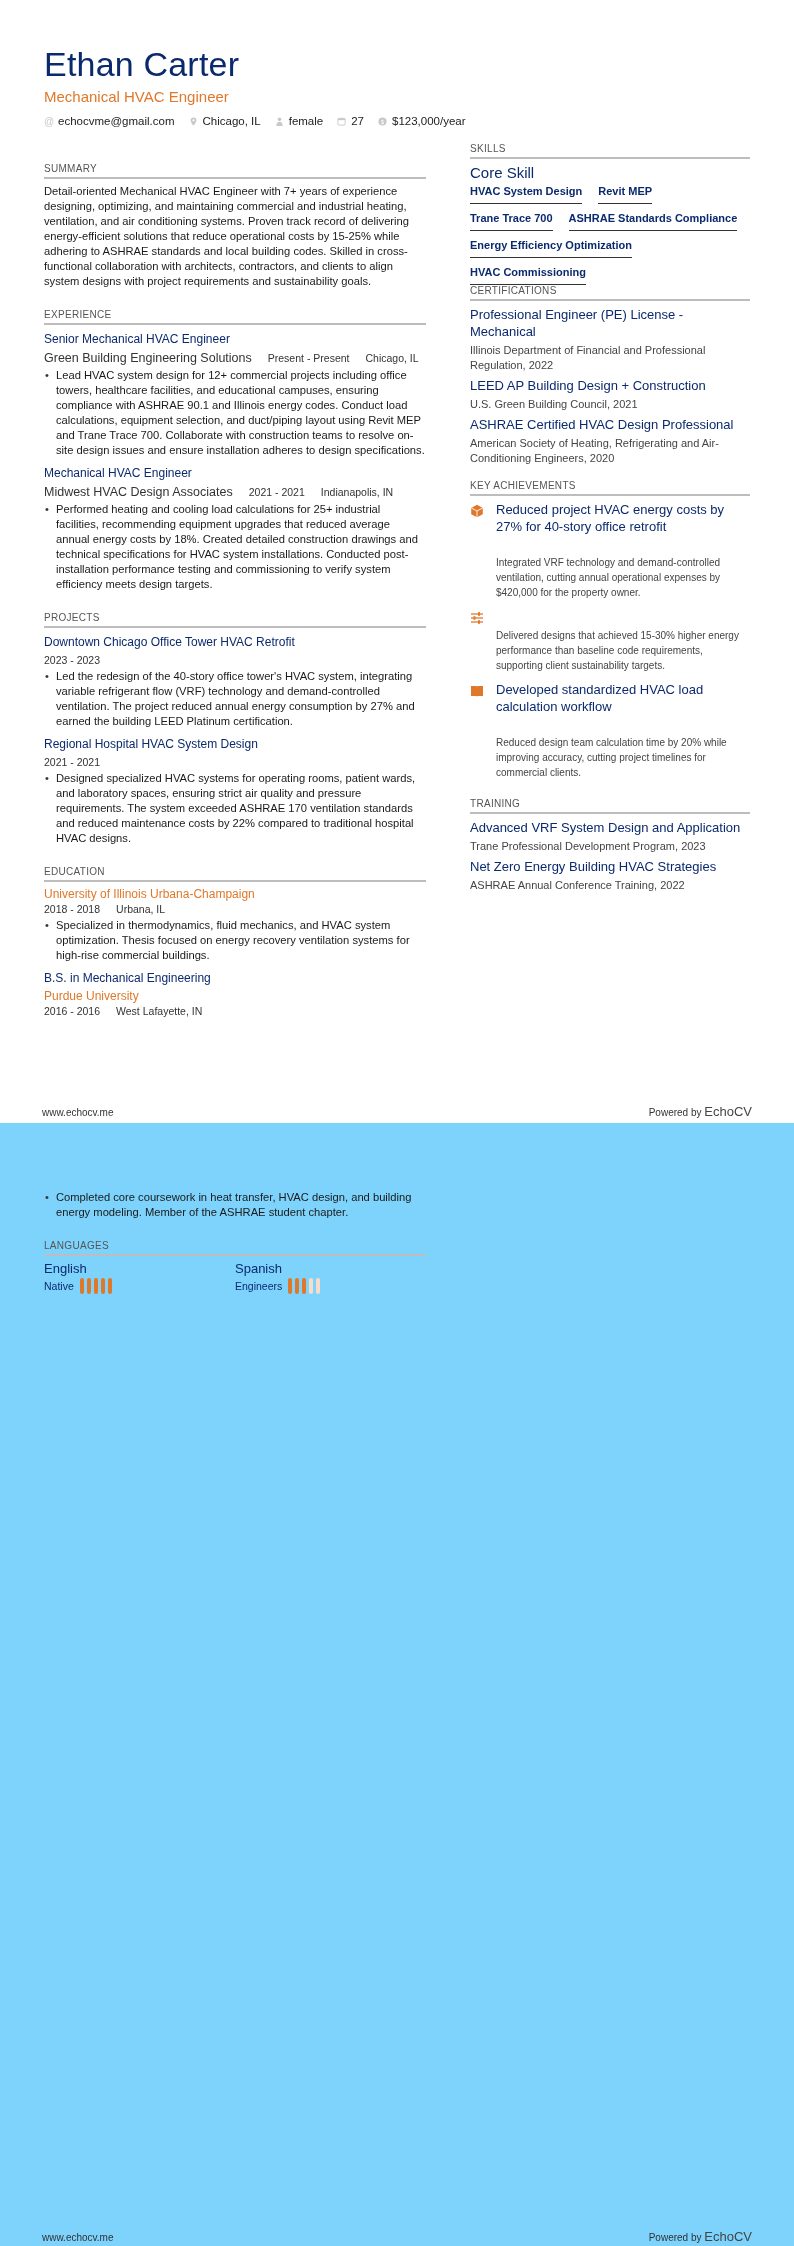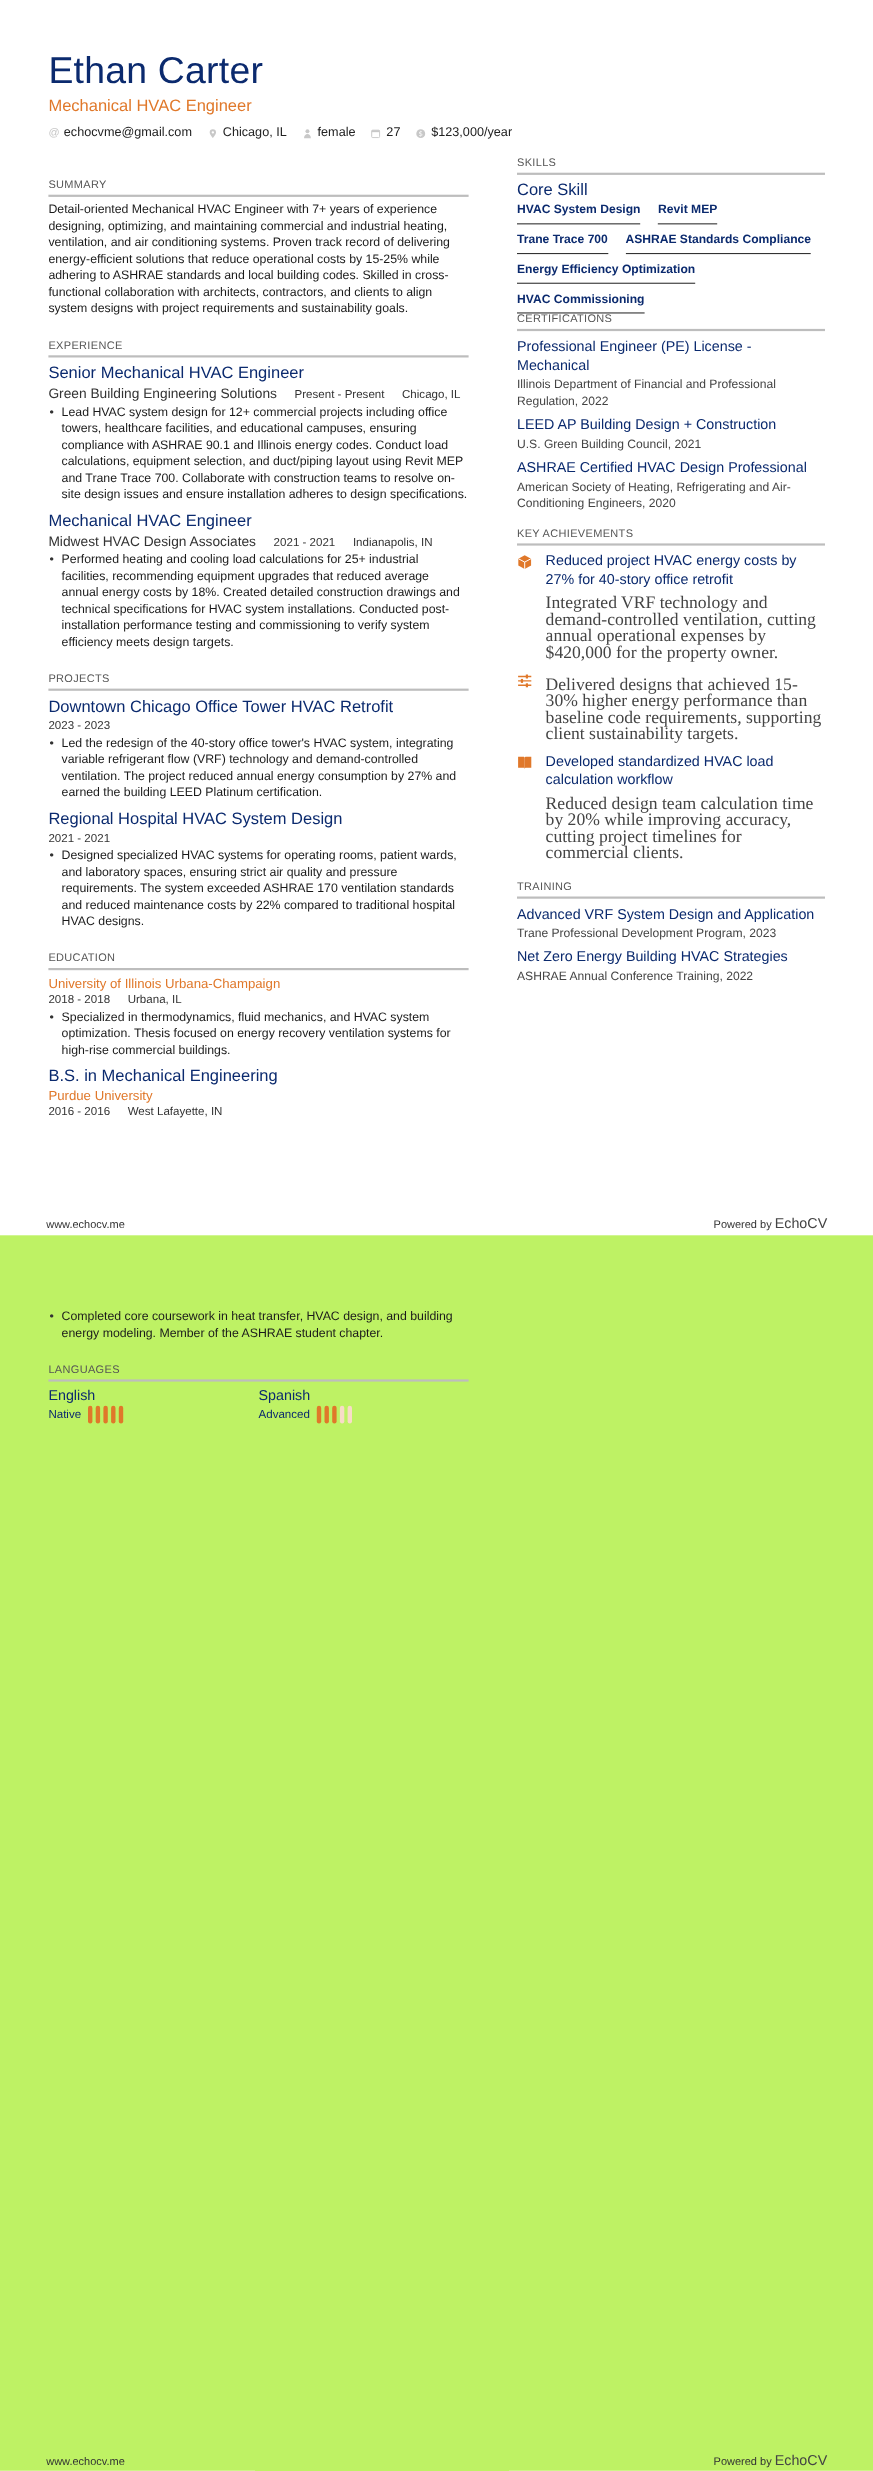--- a/index.html
+++ b/index.html
@@ -1,48 +1,48 @@
 <!DOCTYPE html>
 <html><head>
 <meta charset="utf-8">
 <style>
   * { box-sizing: border-box; margin: 0; padding: 0; }
   body { background: #fff; width: 794px; font-family: "Liberation Sans", "DejaVu Sans", sans-serif; color: #222; }
   .page { position: relative; width: 794px; height: 1123px; background: #fff; }
-  .page2 { position: relative; width: 794px; height: 1123px; background: #bef264; }
+  .page2 { position: relative; width: 794px; height: 1123px; background: #7dd3fc; }
   .header { position: absolute; left: 44px; top: 44px; }
   .name { font-size: 34px; color: #0b2a6e; font-weight: normal; letter-spacing: 0.2px; line-height: 40px; }
   .title { font-size: 15px; color: #e0782a; margin-top: 4px; }
   .contacts { display: flex; align-items: center; gap: 14px; margin-top: 10px; font-size: 11.5px; color: #222; }
   .contact { display: flex; align-items: center; gap: 5px; }
   .cicon { width: 9px; height: 9px; display: inline-block; color: #c8c8c8; font-size: 10px; line-height: 9px; }
   .col-left { position: absolute; left: 44px; width: 382px; margin-top: 20px; }
   .col-right { position: absolute; left: 470px; width: 280px; }
   .sec-title { font-size: 10px; color: #555; letter-spacing: 0.3px; text-transform: uppercase; padding-bottom: 3px; border-bottom: 2px solid #bdbdbd; margin-bottom: 5px; }
   .summary { font-size: 11.2px; line-height: 15px; color: #1a1a1a; }
-  .job-title { font-size: 15px; color: #0b2a6e; line-height: 19px; margin-top: 2px; }
+  .job-title { font-size: 12px; color: #0b2a6e; line-height: 19px; margin-top: 2px; }
   .job-meta { display: flex; align-items: baseline; font-size: 12px; color: #333; margin-top: 2px; }
   .job-meta .company { font-size: 12.5px; color: #333; }
   .job-meta .dates { font-size: 10.5px; color: #333; margin-left: 16px; }
   .job-meta .loc { font-size: 10.5px; color: #333; margin-left: 16px; }
   ul.bullets { list-style: none; margin-top: 3px; }
   ul.bullets li { position: relative; padding-left: 12px; font-size: 11.2px; line-height: 15px; color: #1a1a1a; }
   ul.bullets li::before { content: "•"; position: absolute; left: 1px; top: 0; color: #333; }
   .proj-date { font-size: 10.5px; color: #333; margin-top: 2px; }
   .edu-school { font-size: 12px; color: #e0782a; margin-top: 1px; }
   .edu-meta { font-size: 10.5px; color: #333; margin-top: 2px; display: flex; gap: 16px; }
   .skill-group { font-size: 15px; color: #0b2a6e; margin: 2px 0 4px; }
   .chips { display: flex; flex-wrap: wrap; column-gap: 16px; row-gap: 8px; }
   .chip { font-size: 11px; font-weight: bold; color: #0b2a6e; padding-bottom: 6px; border-bottom: 1.5px solid #333; }
   .cert-name { font-size: 13px; color: #0b2a6e; line-height: 17px; margin-top: 2px; }
   .cert-issuer { font-size: 11px; color: #444; line-height: 15px; margin-top: 3px; margin-bottom: 4px; }
   .ach { display: flex; gap: 12px; margin-top: 4px; }
   .ach-icon { width: 14px; flex: 0 0 14px; margin-top: 3px; }
   .ach-title { font-size: 13px; color: #0b2a6e; line-height: 17px; }
-  .ach-desc { font-size: 16px; color: #444; line-height: 15px; margin-top: 6px; margin-bottom: 4px; font-family: Liberation Serif, serif; }
+  .ach-desc { font-size: 10px; color: #444; line-height: 15px; margin-top: 20px; margin-bottom: 4px; }
   .footer { position: absolute; left: 42px; right: 42px; display: flex; justify-content: space-between; align-items: baseline; font-size: 10px; color: #333; }
   .footer .brand { font-size: 13px; color: #444; }
   .lang-grid { display: flex; }
   .lang { width: 196px; }
   .lang-name { font-size: 13px; color: #0b2a6e; }
   .lang-level { display: flex; align-items: center; gap: 6px; font-size: 10.5px; color: #0b2a6e; margin-top: 2px; }
   .bars { display: flex; gap: 3px; }
   .bar { width: 4px; height: 16px; border-radius: 2px; background: #e0782a; }
   .bar.off { background: #f8dcc7; }
 </style>
@@ -269,21 +269,21 @@
               <span class="bar"></span>
               <span class="bar"></span>
               <span class="bar"></span>
               <span class="bar"></span>
             </span>
           </div>
         </div>
         <div class="lang">
           <div class="lang-name">Spanish</div>
           <div class="lang-level">
-            <span>Advanced</span>
+            <span>Engineers</span>
             <span class="bars">
               <span class="bar"></span>
               <span class="bar"></span>
               <span class="bar"></span>
               <span class="bar off"></span>
               <span class="bar off"></span>
             </span>
           </div>
         </div>
       </div>

